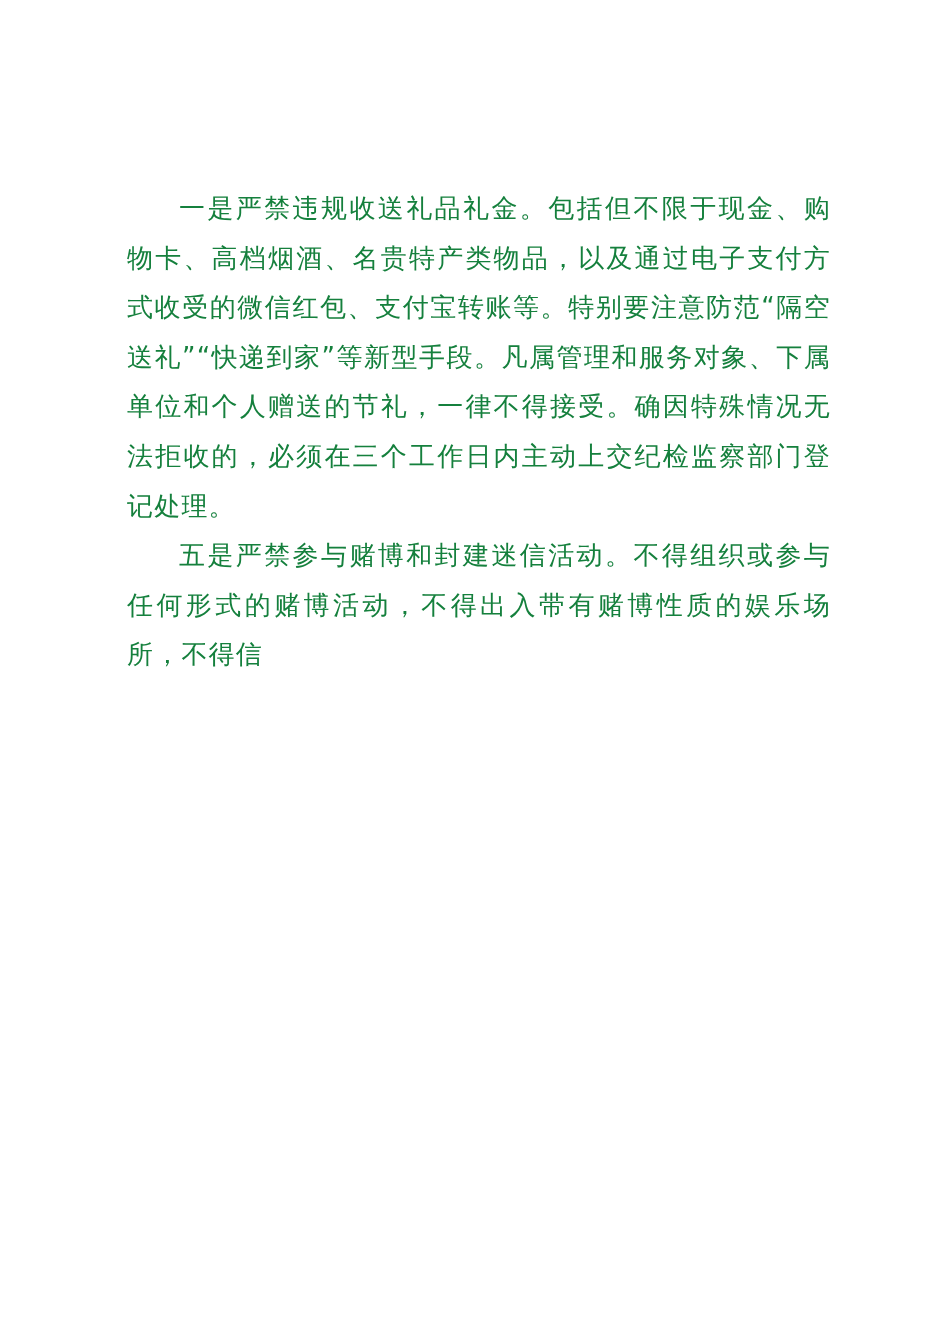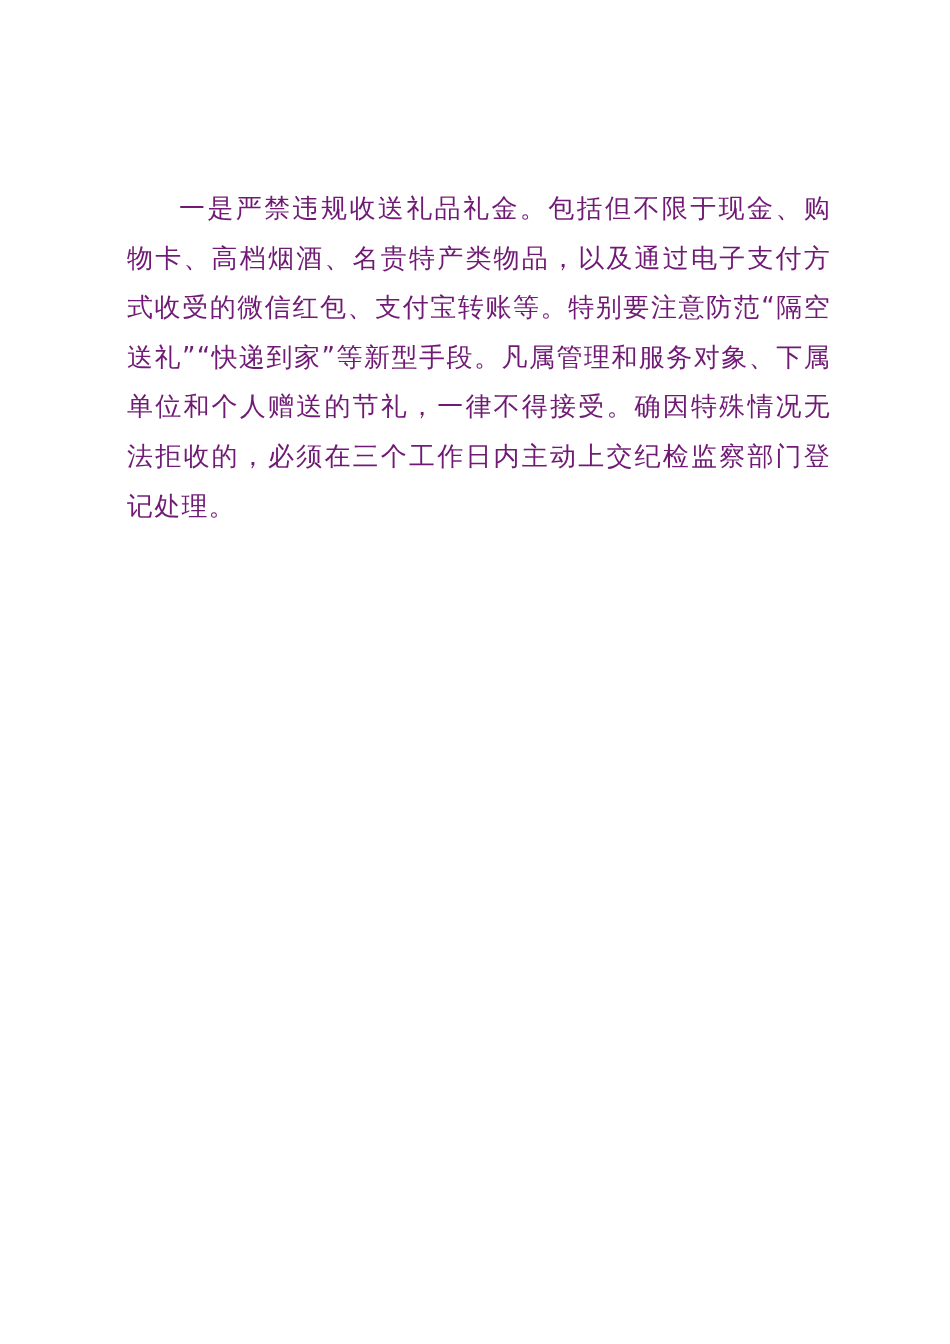--- a/index.html
+++ b/index.html
@@ -17,25 +17,26 @@
     position: absolute;
     left: 127px;
     top: 184px;
     width: 704px;
   }
   .para {
     margin: 0;
     font-family: "DejaVu Sans", "Liberation Sans", sans-serif;
     font-size: 26px;
     line-height: 49.6px;
-    color: #701a75;
+    color: #15803d;
     text-indent: 52px;
     text-align: justify;
     letter-spacing: 1.2px;
     word-break: break-all;
   }
 </style>
 </head>
 <body>
 
 <div class="page">
   <p class="para">一是严禁违规收送礼品礼金。包括但不限于现金、购物卡、高档烟酒、名贵特产类物品，以及通过电子支付方式收受的微信红包、支付宝转账等。特别要注意防范“隔空送礼”“快递到家”等新型手段。凡属管理和服务对象、下属单位和个人赠送的节礼，一律不得接受。确因特殊情况无法拒收的，必须在三个工作日内主动上交纪检监察部门登记处理。</p>
+  <p class="para">五是严禁参与赌博和封建迷信活动。不得组织或参与任何形式的赌博活动，不得出入带有赌博性质的娱乐场所，不得信</p>
 </div>
 
 </body></html>

